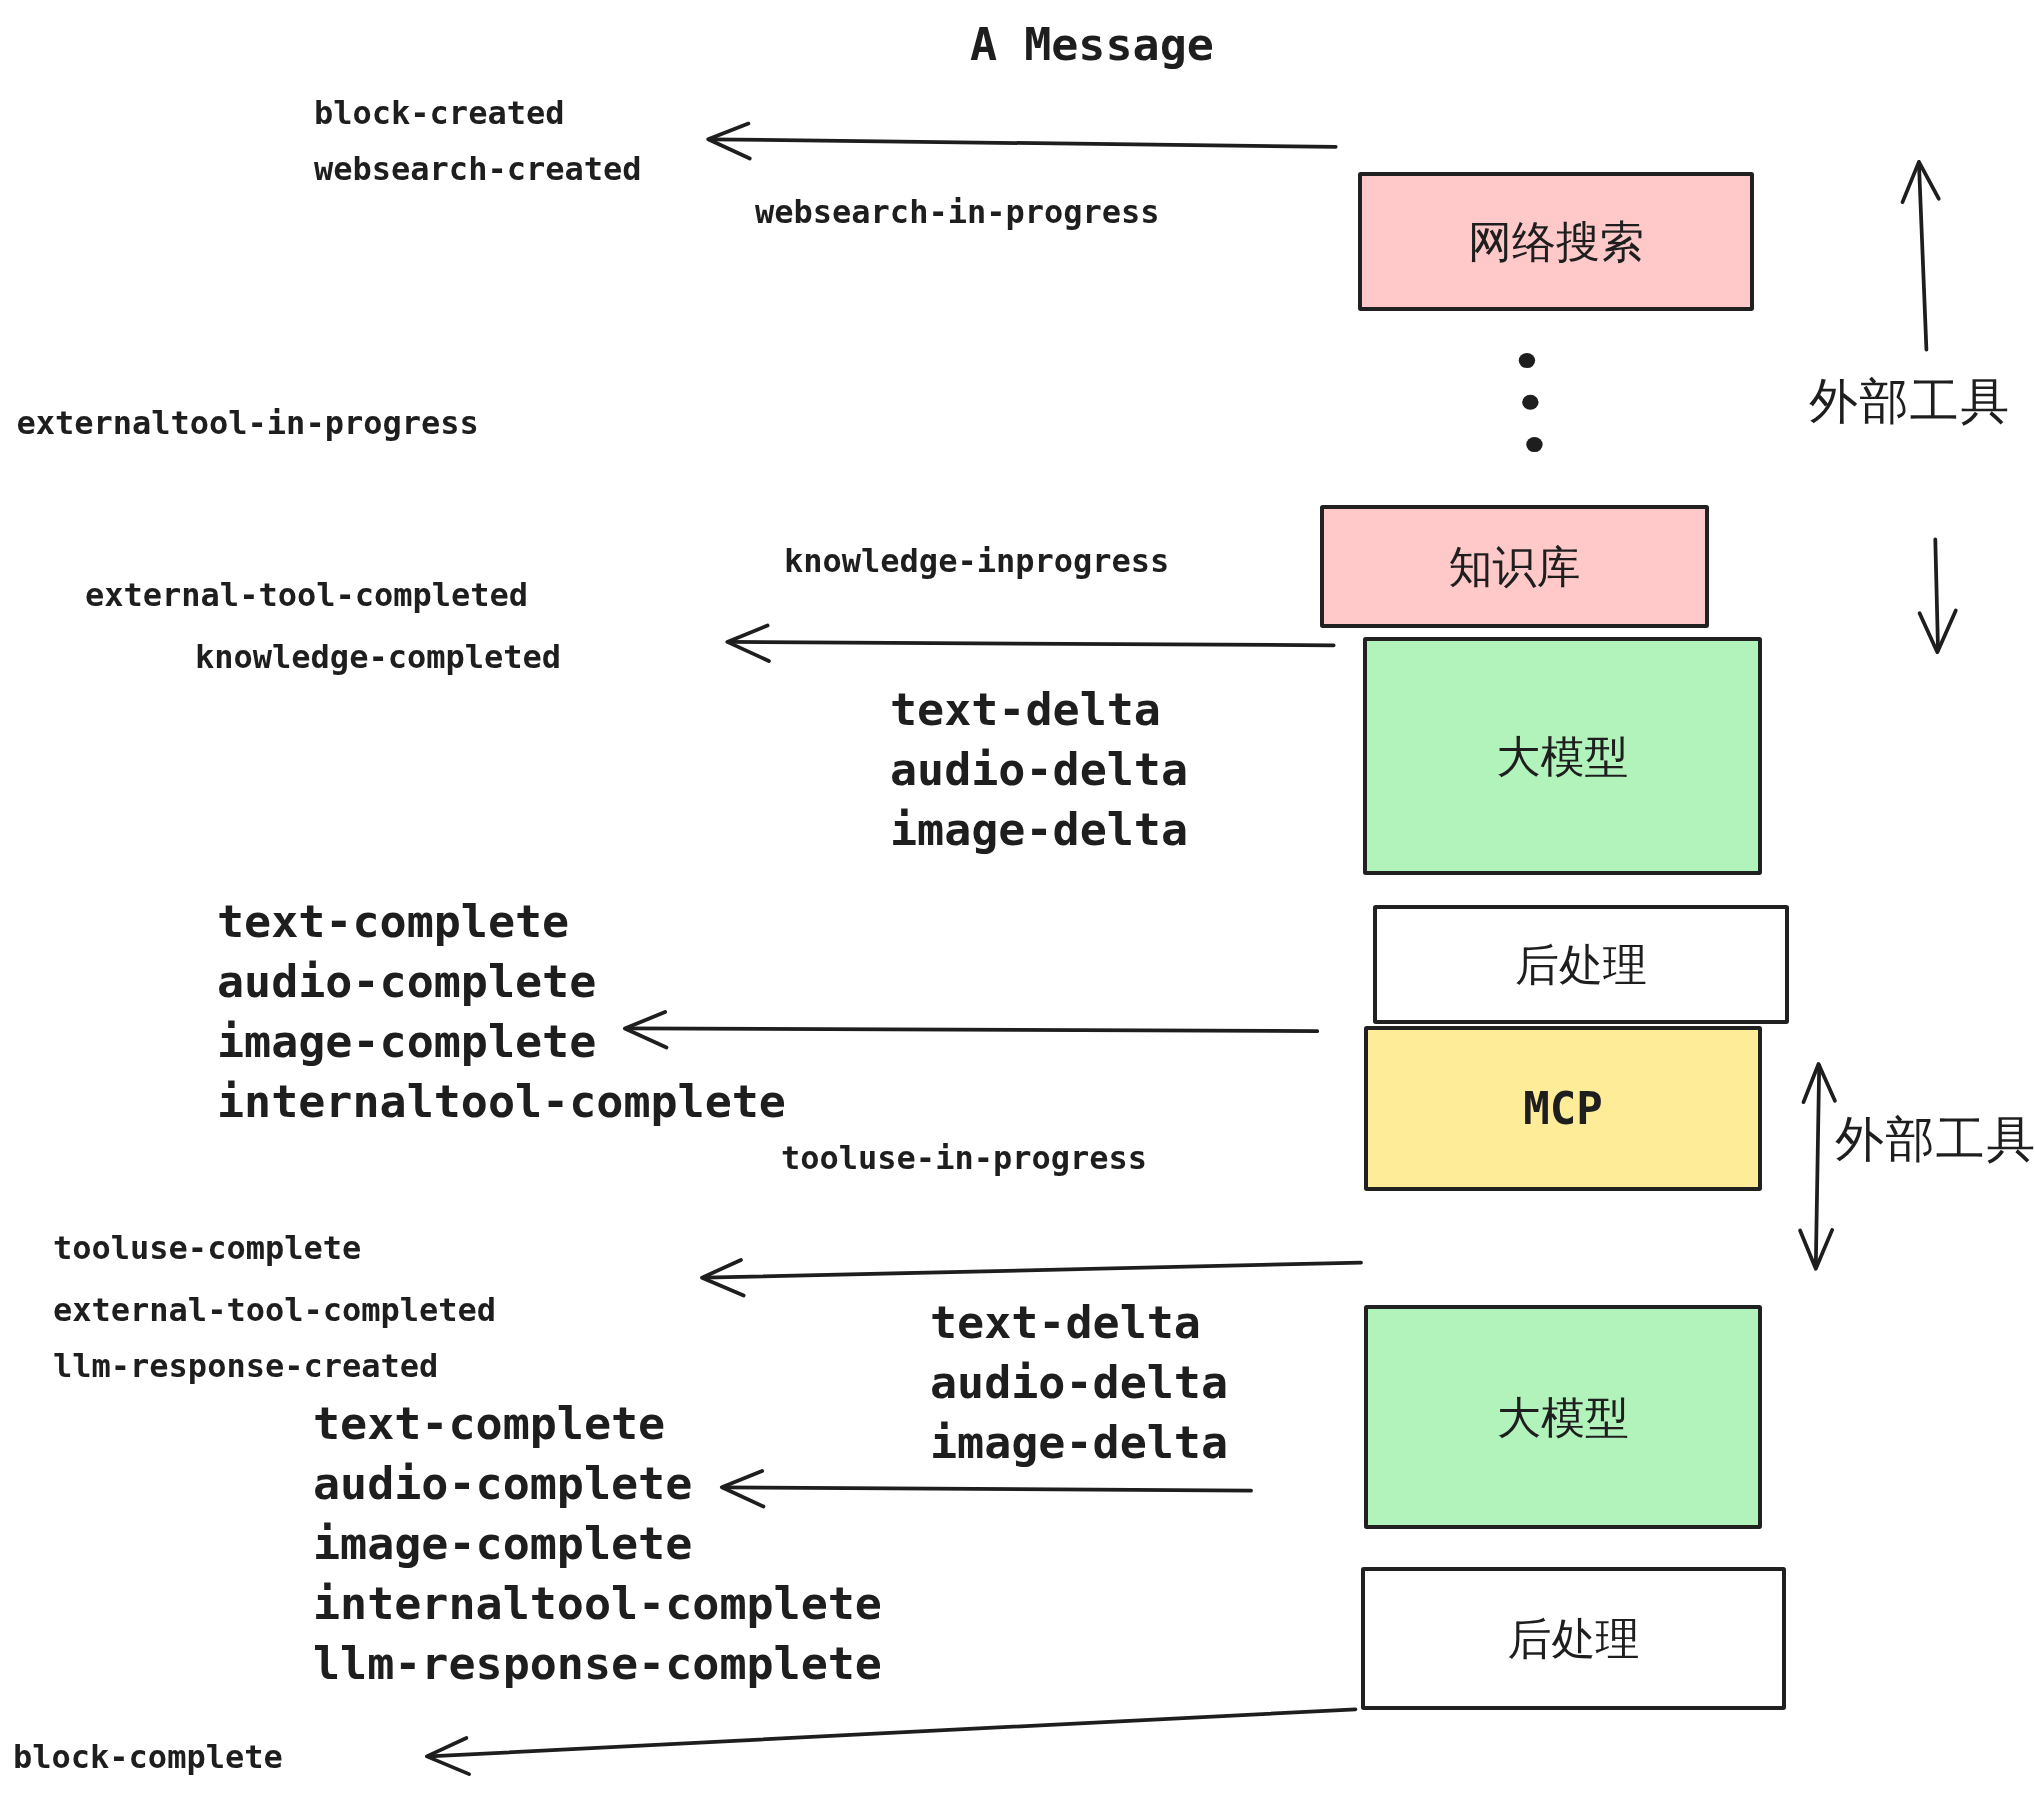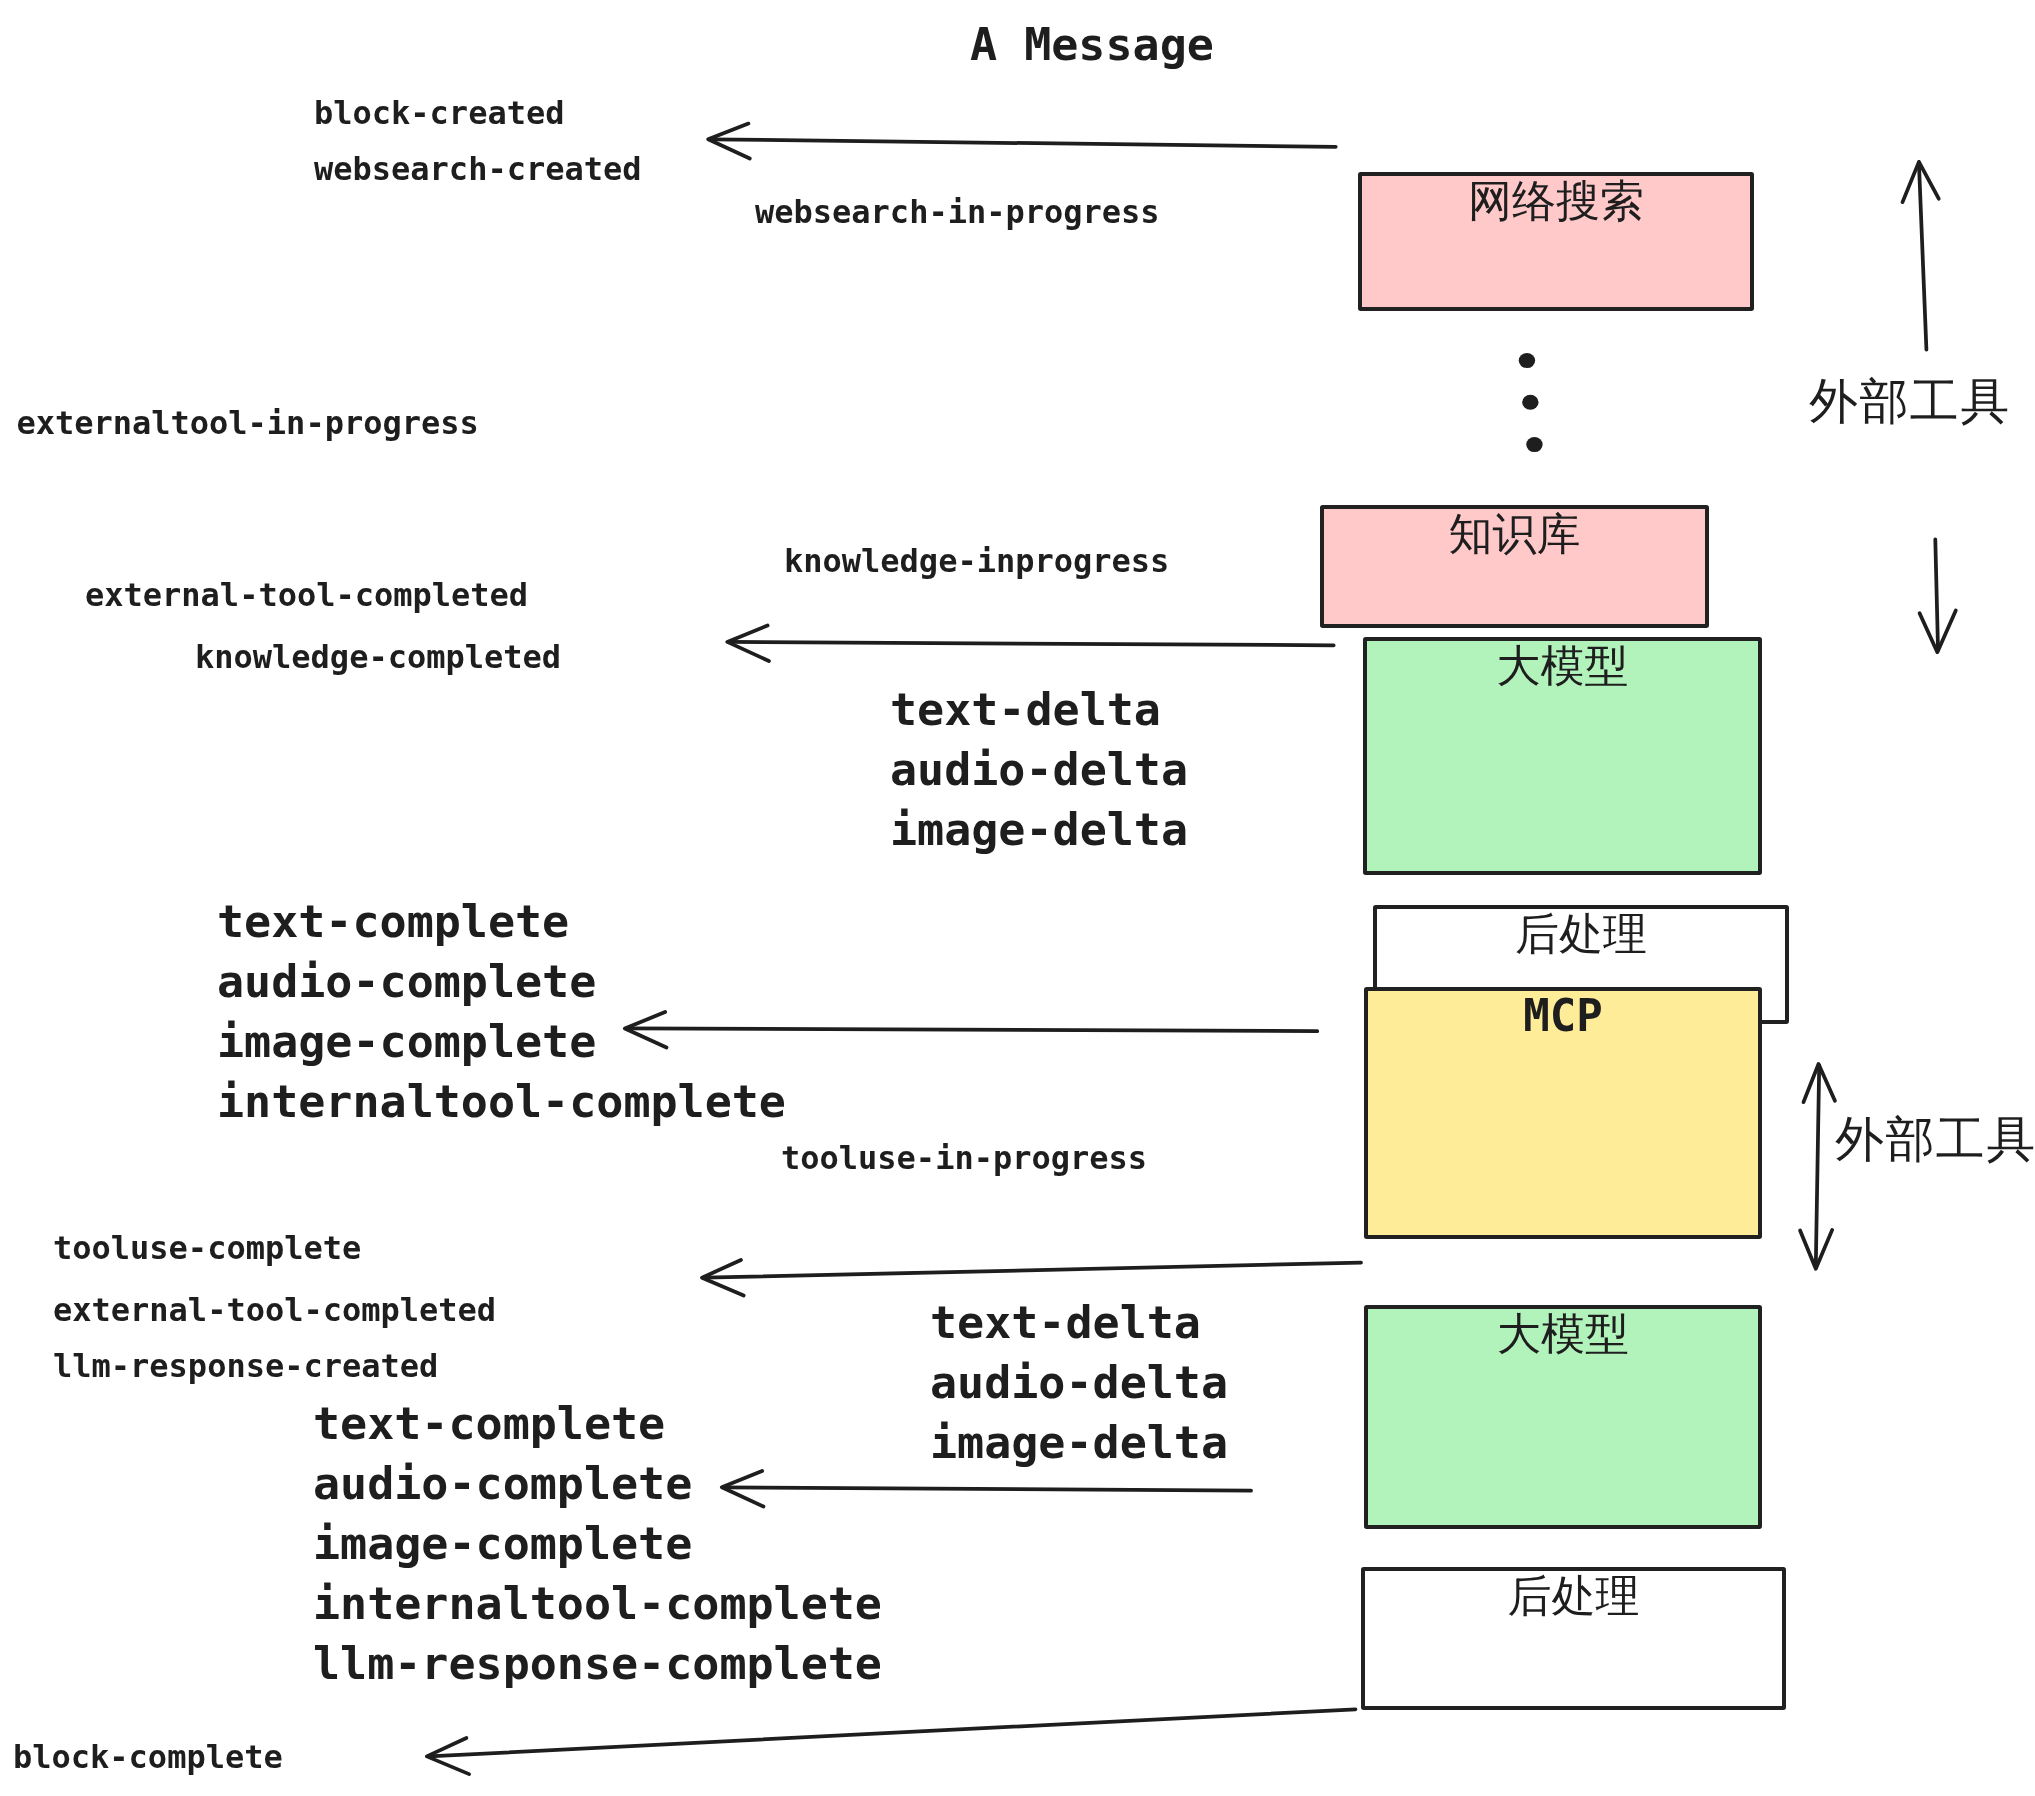--- a/index.html
+++ b/index.html
@@ -11,21 +11,21 @@
   .title {
     position:absolute; font-size:45px; font-weight:bold; line-height:60px; white-space:pre;
   }
   .ev {
     position:absolute; font-size:32px; font-weight:bold; line-height:60px; white-space:pre;
   }
   .ev-group { position:absolute; }
   .ev-group div { font-size:45px; font-weight:bold; line-height:60px; white-space:pre; }
   .box {
     position:absolute; box-sizing:border-box; border:4.1px solid #212121; border-radius:2.7px;
-    display:flex; align-items:flex-start; justify-content:center;
+    display:flex; align-items:center; justify-content:center;
   }
   .fill-pink   { background:#ffc9c9; }
   .fill-green  { background:#b2f2bb; }
   .fill-yellow { background:#ffec99; }
   .fill-white  { background:#ffffff; }
   .box-label {
     font-family:"DejaVu Sans","Liberation Sans",sans-serif;
     font-size:44px; line-height:49px; white-space:pre;
   }
   .mono-label { font-family:"DejaVu Sans Mono","Liberation Mono",monospace; font-size:44px; font-weight:bold; }
@@ -105,21 +105,21 @@
   </div>
 
   <div class="box fill-green" style="left:1363px; top:637px; width:399px; height:238px;">
     <span class="box-label">大模型</span>
   </div>
 
   <div class="box fill-white" style="left:1373px; top:905px; width:416px; height:119px;">
     <span class="box-label">后处理</span>
   </div>
 
-  <div class="box fill-yellow" style="left:1364px; top:987px; width:398px; height:252px;">
+  <div class="box fill-yellow" style="left:1364px; top:1026px; width:398px; height:165px;">
     <span class="box-label mono-label">MCP</span>
   </div>
 
   <div class="box fill-green" style="left:1364px; top:1305px; width:398px; height:224px;">
     <span class="box-label">大模型</span>
   </div>
 
   <div class="box fill-white" style="left:1361px; top:1567px; width:425px; height:143px;">
     <span class="box-label">后处理</span>
   </div>

